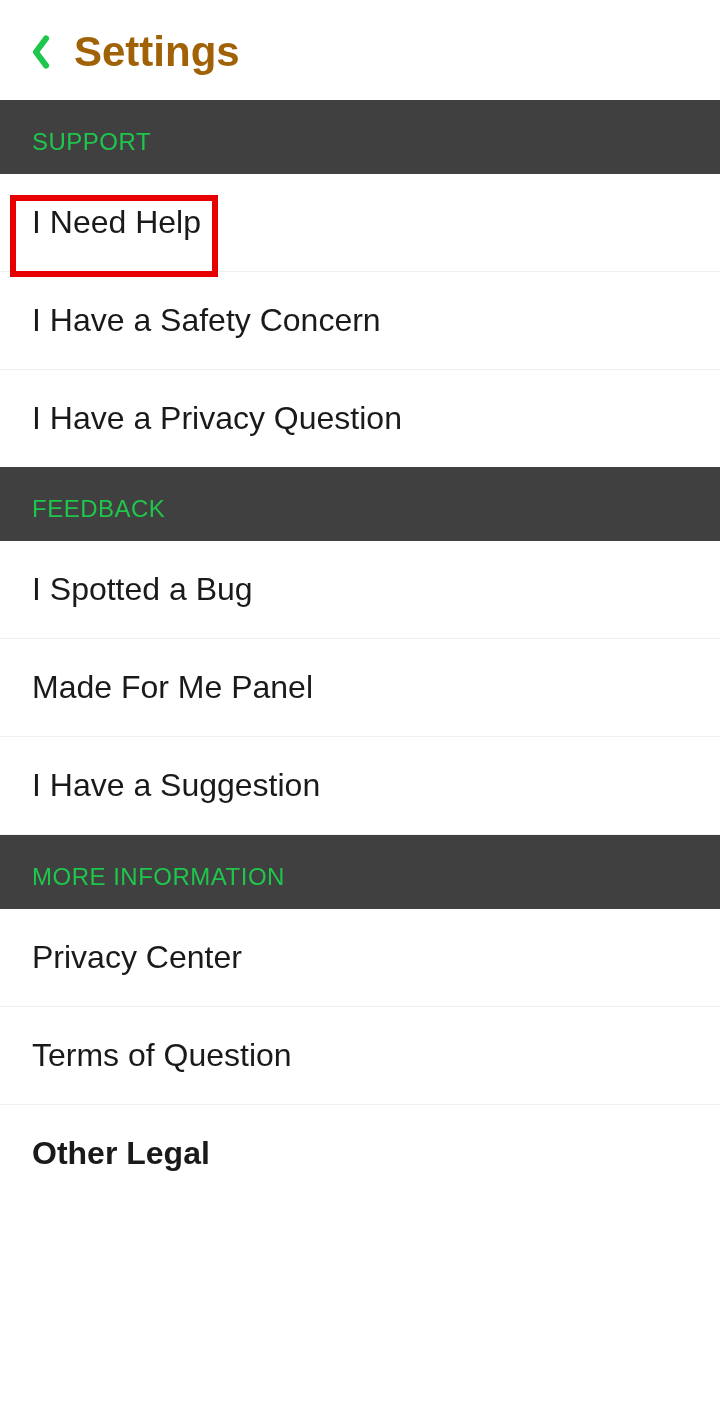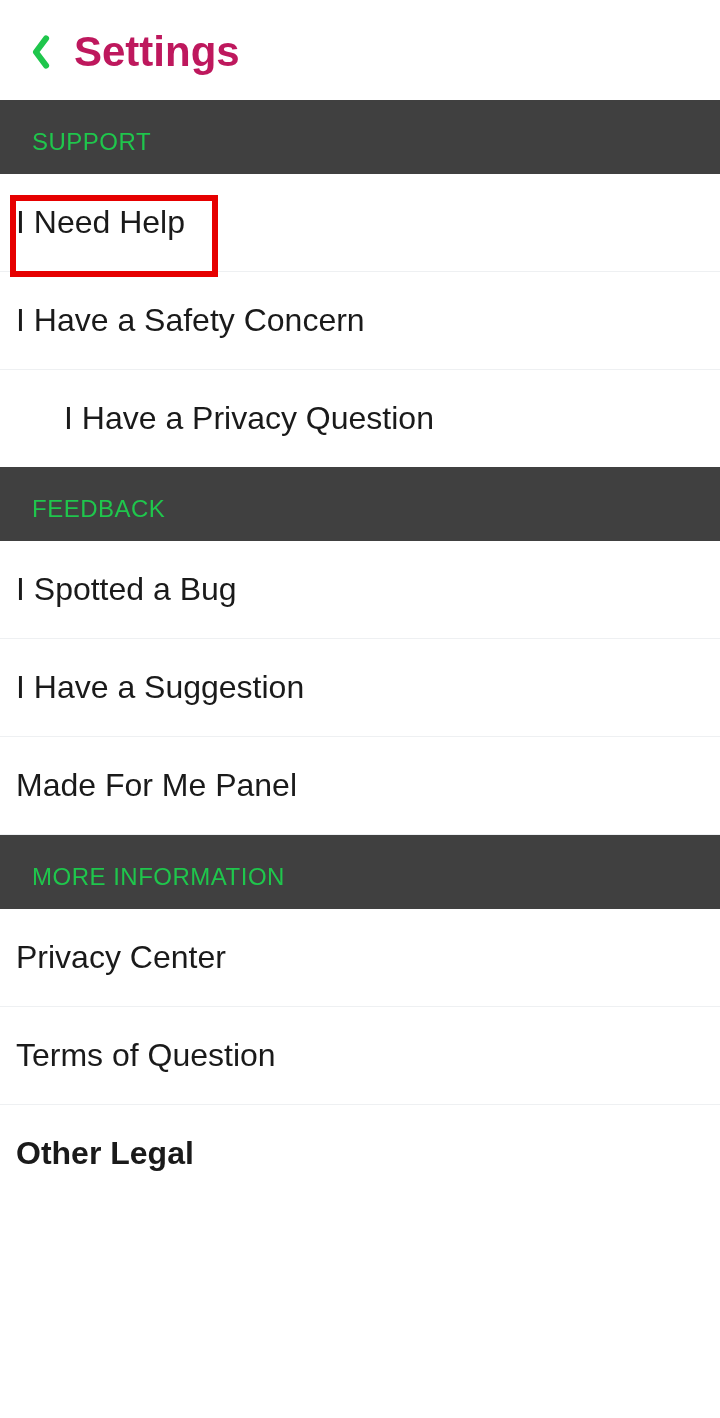--- a/index.html
+++ b/index.html
@@ -19,34 +19,34 @@
       width: 22px;
       height: 34px;
       margin-right: 22px;
       display: flex;
       align-items: center;
       justify-content: center;
       cursor: pointer;
     }
     .back-icon svg { display: block; }
     .title {
-      color: #be185d;
+      color: #a16207;
       font-size: 42px;
       font-weight: 600;
     }
     .section-header {
       background: #404040;
       padding: 28px 32px 18px 32px;
       color: #1fc64c;
       font-size: 24px;
       font-weight: 400;
       letter-spacing: 0.5px;
     }
     .row {
-      padding: 30px 16px;
+      padding: 30px 32px;
       font-size: 32px;
       font-weight: 400;
       color: #1a1a1a;
       border-bottom: 1px solid #eef0f2;
       background: #ffffff;
       cursor: pointer;
     }
     .row:last-of-type { border-bottom: none; }
     .highlight-box {
       position: absolute;
@@ -69,33 +69,33 @@
     <div class="title">Settings</div>
   </div>
 
   <div class="section-header">SUPPORT</div>
   <div class="row">
     <span>I Need Help</span>
   </div>
   <div class="row">
     <span>I Have a Safety Concern</span>
   </div>
-  <div class="row" style="border-bottom:none;margin-left:48px;">
+  <div class="row" style="border-bottom:none;">
     <span>I Have a Privacy Question</span>
   </div>
 
   <div class="section-header">FEEDBACK</div>
   <div class="row">
     <span>I Spotted a Bug</span>
   </div>
   <div class="row">
-    <span>I Have a Suggestion</span>
+    <span>Made For Me Panel</span>
   </div>
   <div class="row">
-    <span>Made For Me Panel</span>
+    <span>I Have a Suggestion</span>
   </div>
 
   <div class="section-header">MORE INFORMATION</div>
   <div class="row">
     <span>Privacy Center</span>
   </div>
   <div class="row">
     <span>Terms of Question</span>
   </div>
   <div class="row" style="border-bottom:none;font-weight:bold;">

